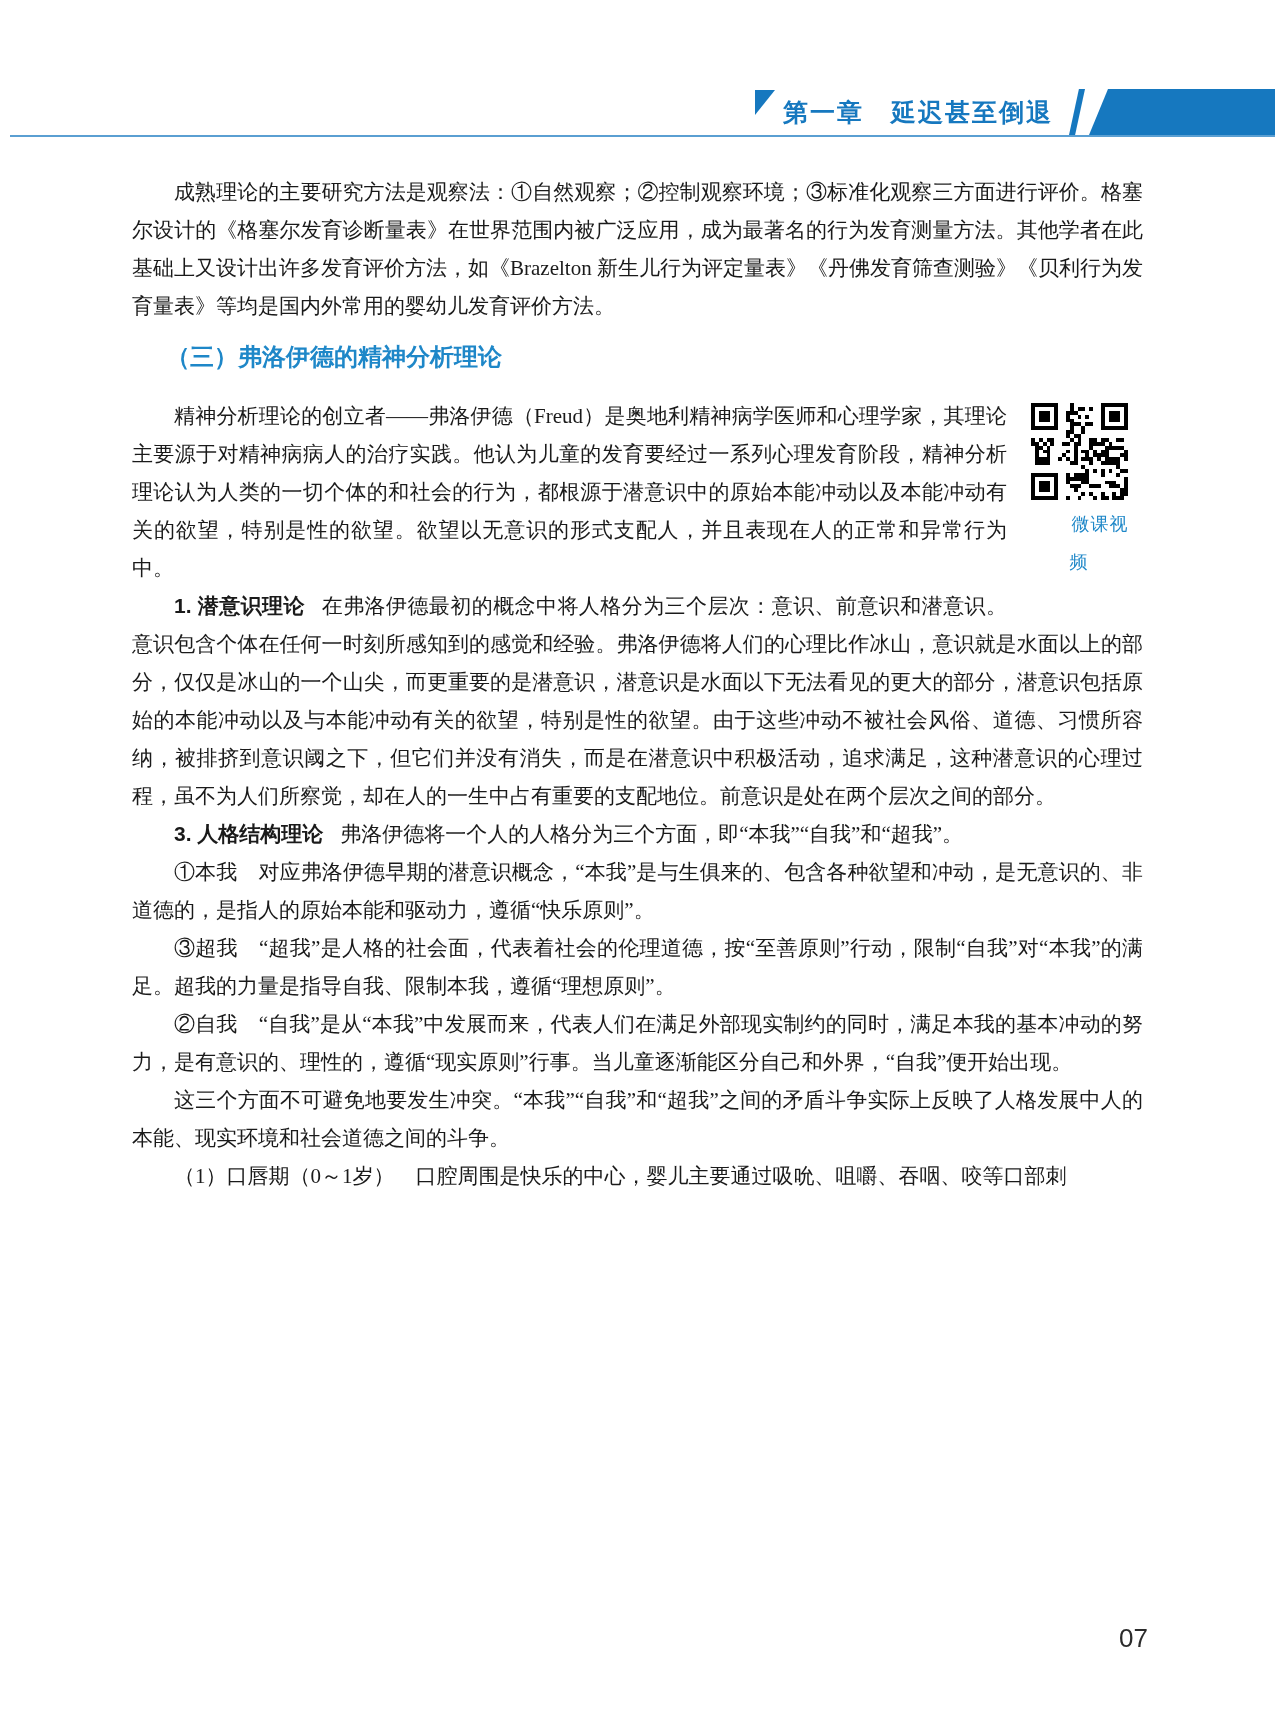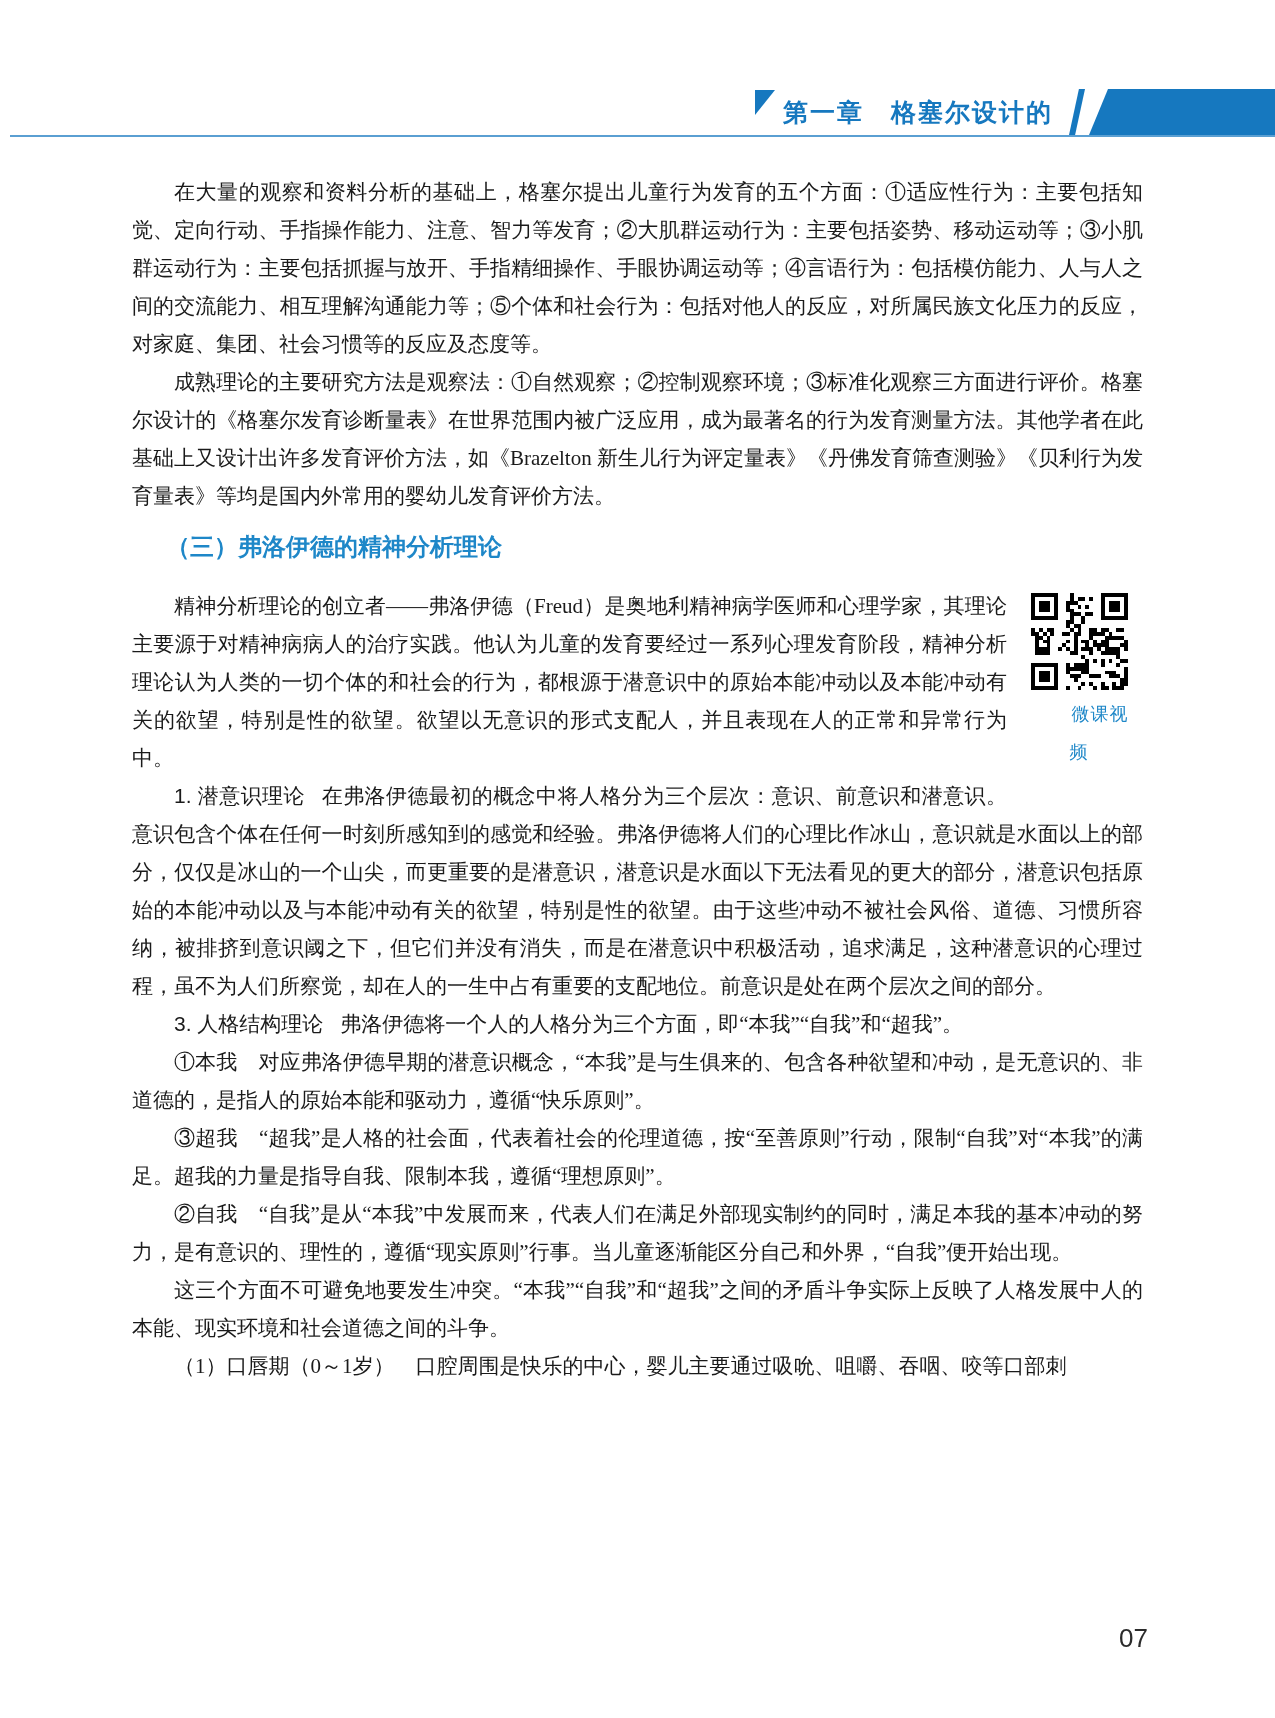--- a/index.html
+++ b/index.html
@@ -31,21 +31,21 @@
     clip-path:polygon(19px 0,100% 0,100% 100%,0 100%);
   }
 
   
   .page-body{padding:34px 132px 0 132px;}
   .para{
     font-size:21px;line-height:38px;text-align:justify;
     text-indent:2em;margin:0;
   }
   .lead{
-    font-family:"Liberation Sans",sans-serif;font-weight:normal;
+    font-family:"Liberation Sans",sans-serif;font-weight:bold;
     margin-right:0.8em;
   }
   .section-heading{
     font-family:"Liberation Sans",sans-serif;font-weight:bold;
     font-size:24px;color:#1e87c8;margin:16px 0 24px;padding-left:34px;
   }
 
   
   .media-float{float:right;width:104px;margin:6px 12px 8px 20px;text-align:center;}
   .qr svg{width:97px;height:97px;display:block;margin:0 auto;background:#fff;}
@@ -60,32 +60,29 @@
     position:absolute;right:127px;bottom:64px;
     font-family:"Liberation Sans",sans-serif;font-size:26px;color:#2b2b2b;
   }
 </style>
 </head>
 <body>
 
 <header class="page-header">
   <div class="header-band">
     <div class="corner-triangle"></div>
-    <div class="header-title">第一章　格塞尔设计的</div>
+    <div class="header-title">第一章　延迟甚至倒退</div>
     <div class="band-stripe"></div>
     <div class="band-solid"></div>
   </div>
   <div class="header-rule"></div>
 </header>
 
 <main class="page-body">
 
-  <p class="para">
-    <span>在大量的观察和资料分析的基础上，格塞尔提出儿童行为发育的五个方面：①适应性行为：主要包括知觉、定向行动、手指操作能力、注意、智力等发育；②大肌群运动行为：主要包括姿势、移动运动等；③小肌群运动行为：主要包括抓握与放开、手指精细操作、手眼协调运动等；④言语行为：包括模仿能力、人与人之间的交流能力、相互理解沟通能力等；⑤个体和社会行为：包括对他人的反应，对所属民族文化压力的反应，对家庭、集团、社会习惯等的反应及态度等。</span>
-  </p>
 
   <p class="para">
     <span>成熟理论的主要研究方法是观察法：①自然观察；②控制观察环境；③标准化观察三方面进行评价。格塞尔设计的《格塞尔发育诊断量表》在世界范围内被广泛应用，成为最著名的行为发育测量方法。其他学者在此基础上又设计出许多发育评价方法，如《Brazelton 新生儿行为评定量表》《丹佛发育筛查测验》《贝利行为发育量表》等均是国内外常用的婴幼儿发育评价方法。</span>
   </p>
 
   <h2 class="section-heading">（三）弗洛伊德的精神分析理论</h2>
 
   <div class="para">
     <aside class="media-float">
       <div class="qr">

